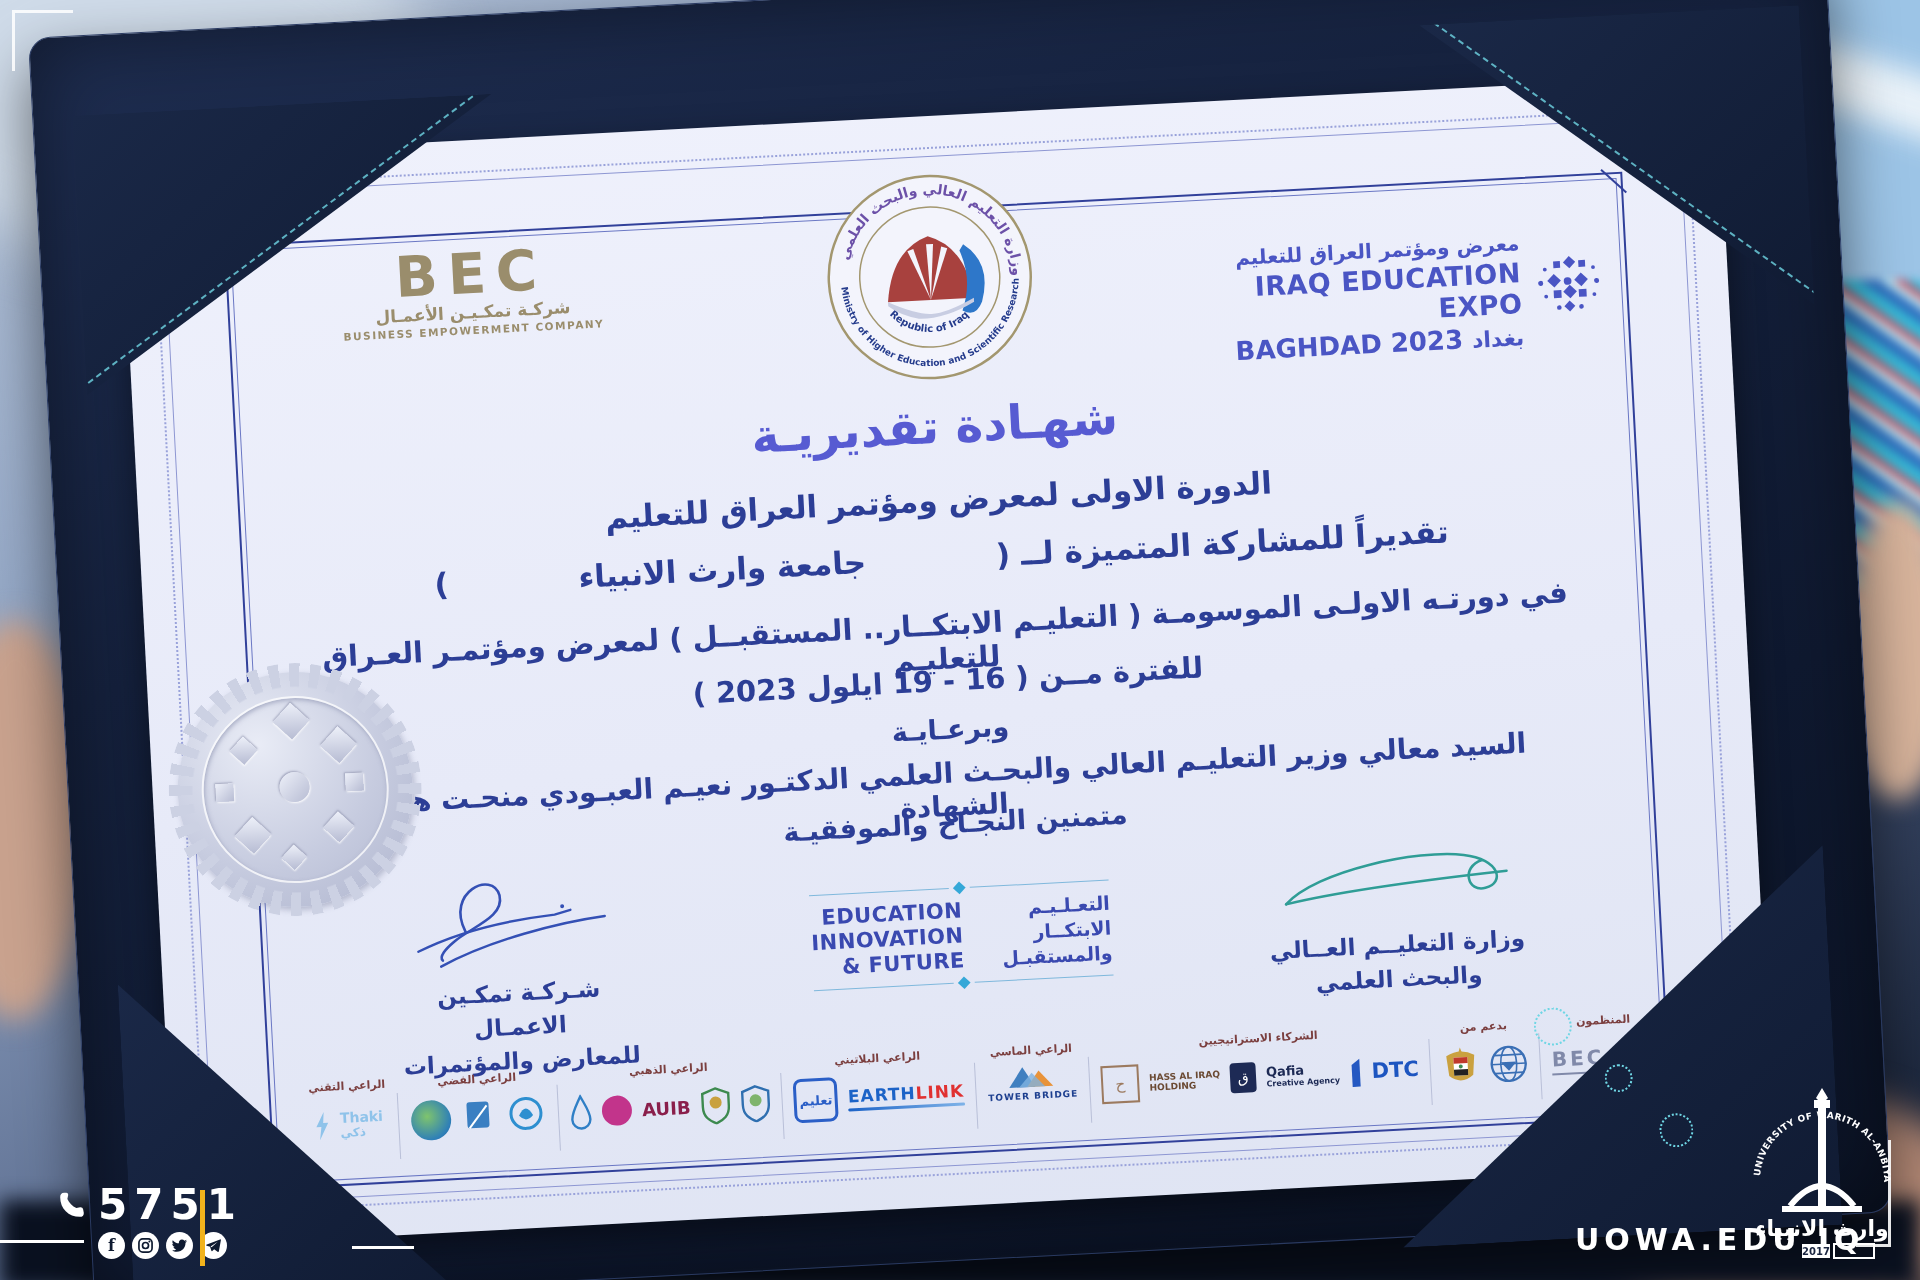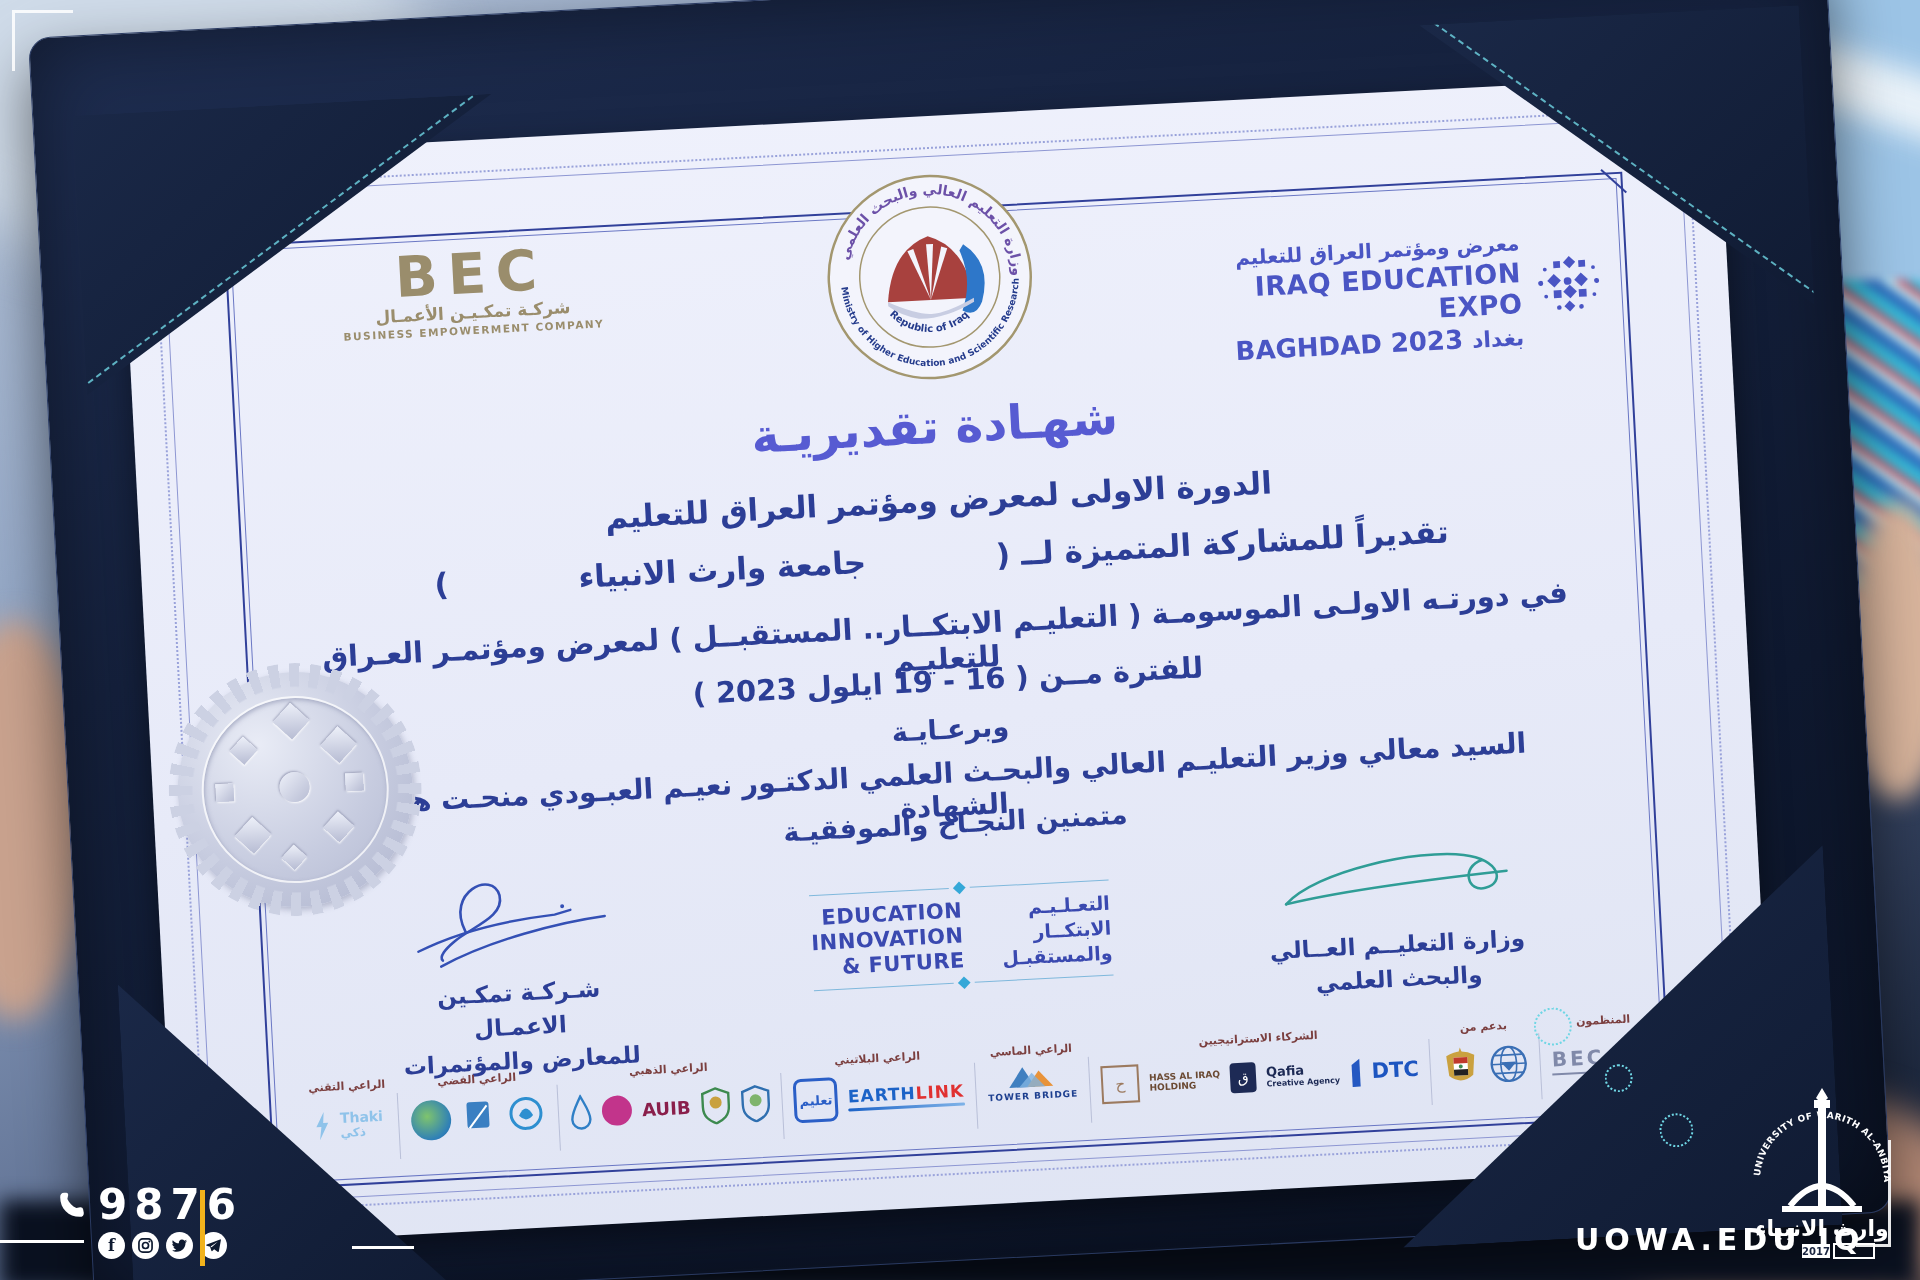--- a/index.html
+++ b/index.html
@@ -416,21 +416,21 @@
   <div class="bracket-tl"></div>
   <div class="bracket-br"></div>
   <div class="wline" style="left:0;top:1240px;width:84px;height:3px;"></div>
   <div class="wline" style="left:352px;top:1246px;width:62px;height:3px;"></div>
 
   <div class="ov" style="left:58px;top:1184px;">
     <div class="hot-row">
       <svg width="28" height="28" viewBox="0 0 32 32">
         <path d="M7,2 C4,2 2.5,4 2.5,7 c0,13 9.5,22.5 22.5,22.5 3,0 4.5,-1.5 4.5,-4.5 l-0.8,-4.2 c-0.3,-1.6 -1.8,-2.6 -3.4,-2.3 l-4.3,0.9 c-4.6,-2 -8.3,-5.7 -10.3,-10.3 l0.9,-4.3 C11.9,3.2 10.9,1.9 9.3,2 Z" fill="#fff"></path>
       </svg>
-      <span class="hotline">9876</span>
+      <span class="hotline">5751</span>
     </div>
     <div class="socials">
       <span class="soc" style="font-family:'DejaVu Serif',serif;">f</span>
       <span class="soc">
         <svg width="15" height="15" viewBox="0 0 16 16">
             <rect x="1" y="1" width="14" height="14" rx="4" fill="none" stroke="#0e1a30" stroke-width="1.8"></rect>
             <circle cx="8" cy="8" r="3.2" fill="none" stroke="#0e1a30" stroke-width="1.8"></circle>
             <circle cx="12.2" cy="3.8" r="1.1" fill="#0e1a30"></circle>
           </svg>
       </span>

